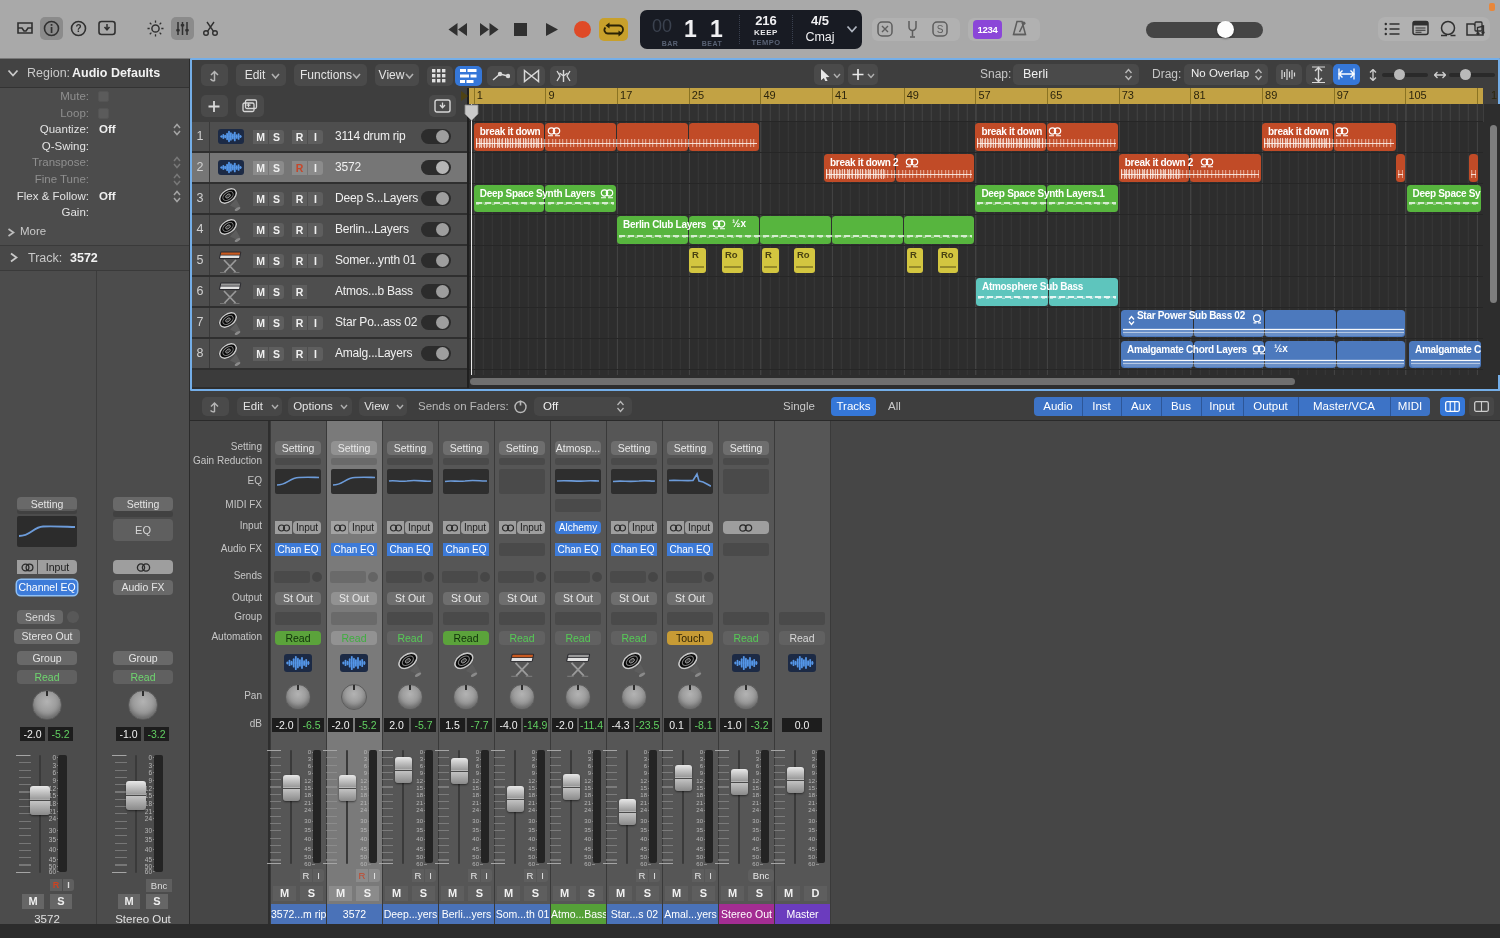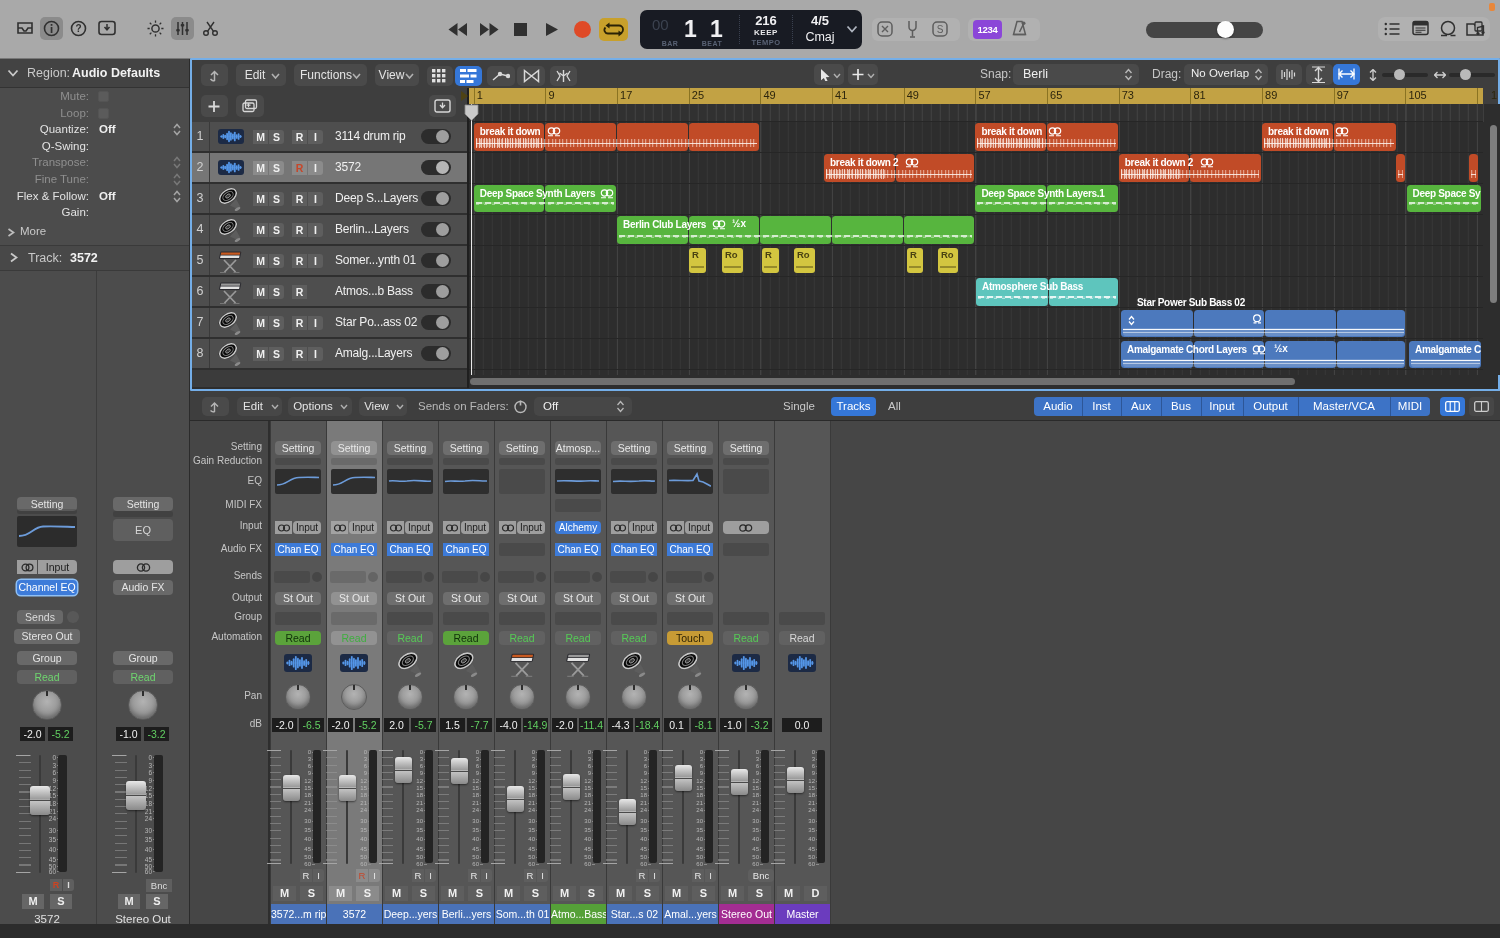--- a/index.html
+++ b/index.html
@@ -67,21 +67,21 @@
       <path d="M1 1 v13 l12-6.5 z" fill="#303030"></path>
     </svg>
 <div style="left:574px;top:21px;width:17px;height:17px;background:#df4a27;border-radius:50%"></div>
 <div style="left:599px;top:18px;width:29px;height:23px;background:#c8a02b;border-radius:5px"></div>
 <svg style="position:absolute;left:603px;top:22px;" width="22" height="15" viewBox="0 0 22 15">
       <path d="M5 3.5 h11 a3.5 3.5 0 0 1 0 8 h-11 a3.5 3.5 0 0 1-2.5-6" fill="none" stroke="#2a2206" stroke-width="1.8"></path>
       <path d="M6.5 0.5 L2.5 3.5 l4 3z" fill="#2a2206"></path>
       <path d="M15.5 8.5 l4 3 -4 3z" fill="#2a2206"></path>
     </svg>
 <div style="left:640px;top:10px;width:222px;height:39px;background:#181b23;border-radius:7px"></div>
-<div style="left:652px;top:16px;font-size:15px;color:#3b424f;white-space:nowrap;font-weight:normal;letter-spacing:0px">00</div>
+<div style="left:652px;top:16px;font-size:18px;color:#3b424f;white-space:nowrap;font-weight:normal;letter-spacing:0px">00</div>
 <div style="left:684px;top:16px;font-size:23px;color:#f0f0f2;white-space:nowrap;font-weight:bold">1</div>
 <div style="left:710px;top:16px;font-size:23px;color:#f0f0f2;white-space:nowrap;font-weight:bold">1</div>
 <div style="left:655px;top:40px;width:30px;height:8px;line-height:8px;text-align:center;font-size:7px;color:#596274;white-space:nowrap;font-weight:bold;letter-spacing:.5px">BAR</div>
 <div style="left:697px;top:40px;width:30px;height:8px;line-height:8px;text-align:center;font-size:7px;color:#596274;white-space:nowrap;font-weight:bold;letter-spacing:.5px">BEAT</div>
 <div style="left:739px;top:15px;width:1px;height:29px;border-left:1px dotted #3a4150"></div>
 <div style="left:792px;top:15px;width:1px;height:29px;border-left:1px dotted #3a4150"></div>
 <div style="left:744px;top:14px;width:44px;height:13px;line-height:13px;text-align:center;font-size:13px;color:#f0f0f2;white-space:nowrap;font-weight:bold">216</div>
 <div style="left:744px;top:28px;width:44px;height:9px;line-height:9px;text-align:center;font-size:8px;color:#e8e8ea;white-space:nowrap;font-weight:bold;letter-spacing:.5px">KEEP</div>
 <div style="left:744px;top:38px;width:44px;height:9px;line-height:9px;text-align:center;font-size:7.5px;color:#596274;white-space:nowrap;font-weight:bold;letter-spacing:.5px">TEMPO</div>
 <div style="left:797px;top:14px;width:46px;height:13px;line-height:13px;text-align:center;font-size:13px;color:#f0f0f2;white-space:nowrap;font-weight:bold">4/5</div>
@@ -810,21 +810,21 @@
 <div style="left:1121px;top:310.4px;width:71.50000000000004px;height:27px;background:#4c79bd;border-radius:3.5px"></div>
 <div style="left:1193.7px;top:310.4px;width:70.3999999999999px;height:27px;background:#4c79bd;border-radius:3.5px"></div>
 <div style="left:1265.3px;top:310.4px;width:70.50000000000004px;height:27px;background:#4c79bd;border-radius:3.5px"></div>
 <div style="left:1337px;top:310.4px;width:68.3px;height:27px;background:#4c79bd;border-radius:3.5px"></div>
 <div style="position:absolute;left:1122.5px;top:327.9px;width:281.5px;height:8px;background:rgba(255,255,255,.16);border-radius:0 0 3px 3px"></div>
     <div style="position:absolute;left:1122.5px;top:328.9px;width:281.5px;height:1.5px;background:rgba(255,255,255,.95)"></div>
     <div style="position:absolute;left:1122.5px;top:331.9px;width:281.5px;height:1px;background:rgba(255,255,255,.5)"></div>
 <svg style="position:absolute;left:1127px;top:314.9px;" width="9" height="11" viewBox="0 0 9 11">
       <path d="M2 4.5 l2.5-3 2.5 3 M2 6.5 l2.5 3 2.5-3" fill="none" stroke="#fff" stroke-width="1.3"></path>
     </svg>
-<div style="left:1137px;top:297px;font-size:10px;color:#fff;white-space:nowrap;font-weight:bold;letter-spacing:-.3px">Star Power Sub Bass 02</div>
+<div style="left:1137px;top:310px;font-size:10px;color:#fff;white-space:nowrap;font-weight:bold;letter-spacing:-.3px">Star Power Sub Bass 02</div>
 <svg style="position:absolute;left:1252px;top:314.4px;" width="10" height="10" viewBox="0 0 10 10">
       <circle cx="5" cy="4.2" r="3.4" fill="none" stroke="#fff" stroke-width="1.2"></circle>
       <path d="M1.5 8.9 h3 M6 8.9 h3" stroke="#fff" stroke-width="1.1"></path>
     </svg>
 <div style="left:1121px;top:341.4px;width:71.50000000000004px;height:27px;background:#4c79bd;border-radius:3.5px"></div>
 <div style="left:1193.7px;top:341.4px;width:70.3999999999999px;height:27px;background:#4c79bd;border-radius:3.5px"></div>
 <div style="left:1265.3px;top:341.4px;width:70.50000000000004px;height:27px;background:#4c79bd;border-radius:3.5px"></div>
 <div style="left:1337px;top:341.4px;width:68.3px;height:27px;background:#4c79bd;border-radius:3.5px"></div>
 <div style="position:absolute;left:1122.5px;top:358.9px;width:281.5px;height:8px;background:rgba(255,255,255,.16);border-radius:0 0 3px 3px"></div>
     <div style="position:absolute;left:1122.5px;top:359.9px;width:281.5px;height:1.5px;background:rgba(255,255,255,.95)"></div>
@@ -1411,21 +1411,21 @@
       <path d="M20.46153846153846 14.0 L24.98461538461538 22.076923076923077 Q25.846153846153847 25.307692307692307 22.615384615384613 24.98461538461538 L14.0 21.0 Z" fill="#5d5d5d"></path>
 <ellipse transform="rotate(-35 11.846153846153845 10.769230769230768)" cx="11.846153846153845" cy="10.769230769230768" rx="10.984615384615383" ry="7.107692307692307" fill="#0b0b0b"></ellipse>
 <ellipse transform="rotate(-35 11.846153846153845 10.769230769230768)" cx="11.846153846153845" cy="10.769230769230768" rx="10.015384615384615" ry="6.246153846153845" fill="none" stroke="#c9c9c9" stroke-width="1.6153846153846154"></ellipse>
 <ellipse transform="rotate(-35 11.846153846153845 10.769230769230768)" cx="11.846153846153845" cy="10.769230769230768" rx="6.246153846153845" ry="3.769230769230769" fill="none" stroke="#808080" stroke-width="1.0769230769230769"></ellipse>
 <ellipse transform="rotate(-35 11.846153846153845 10.769230769230768)" cx="11.846153846153845" cy="10.769230769230768" rx="2.9076923076923076" ry="1.7230769230769232" fill="#3a3a3a" stroke="#a0a0a0" stroke-width="0.8615384615384616"></ellipse>
 <ellipse cx="22.076923076923077" cy="24.769230769230766" rx="3.4461538461538463" ry="1.4" fill="#8a8a8a" transform="rotate(-30 22.076923076923077 24.769230769230766)"></ellipse>
     </svg>
 <div style="left:621.0px;top:684.0px;width:26px;height:26px;background:radial-gradient(circle at 50% 38%,#b3b3b3,#8e8e8e 70%);border-radius:50%;border:1.5px solid #5a5a5a;box-shadow:inset 0 -3px 4px rgba(0,0,0,.25)"></div>
 <div style="left:633.0px;top:685.0px;width:2px;height:5px;background:#2e2e2e"></div>
 <div style="left:608px;top:718px;width:25px;height:14px;line-height:14px;text-align:center;font-size:10.5px;color:#f0f0f0;white-space:nowrap;background:#1d1d1d;border-radius:3pxpx;">-4.3</div>
-<div style="left:635px;top:718px;width:25px;height:14px;line-height:14px;text-align:center;font-size:10.5px;color:#62d062;white-space:nowrap;background:#1d1d1d;border-radius:3pxpx;">-18.4</div>
+<div style="left:635px;top:718px;width:25px;height:14px;line-height:14px;text-align:center;font-size:10.5px;color:#62d062;white-space:nowrap;background:#1d1d1d;border-radius:3pxpx;">-23.5</div>
 <div style="left:606.0px;top:750px;width:11px;height:114px;background:repeating-linear-gradient(180deg,#9a9a9a 0 1px,transparent 1px 7.3px);opacity:.55"></div>
 <div style="left:603.0px;top:750px;width:14px;height:1px;background:#a5a5a5"></div>
 <div style="left:603.0px;top:863px;width:14px;height:1px;background:#a5a5a5"></div>
 <div style="left:626.0px;top:750px;width:2px;height:114px;background:#3a3a3a;border-radius:1px"></div>
 <div style="left:629.0px;top:748.5px;width:18px;text-align:right;font-size:6px;color:#b8b8b8;line-height:7px">0</div>
 <div style="left:648.0px;top:751.5px;width:2.5px;height:1px;background:#8a8a8a"></div>
 <div style="left:629.0px;top:755.8px;width:18px;text-align:right;font-size:6px;color:#b8b8b8;line-height:7px">3</div>
 <div style="left:648.0px;top:758.8px;width:2.5px;height:1px;background:#8a8a8a"></div>
 <div style="left:629.0px;top:763.1px;width:18px;text-align:right;font-size:6px;color:#b8b8b8;line-height:7px">6</div>
 <div style="left:648.0px;top:766.1px;width:2.5px;height:1px;background:#8a8a8a"></div>

